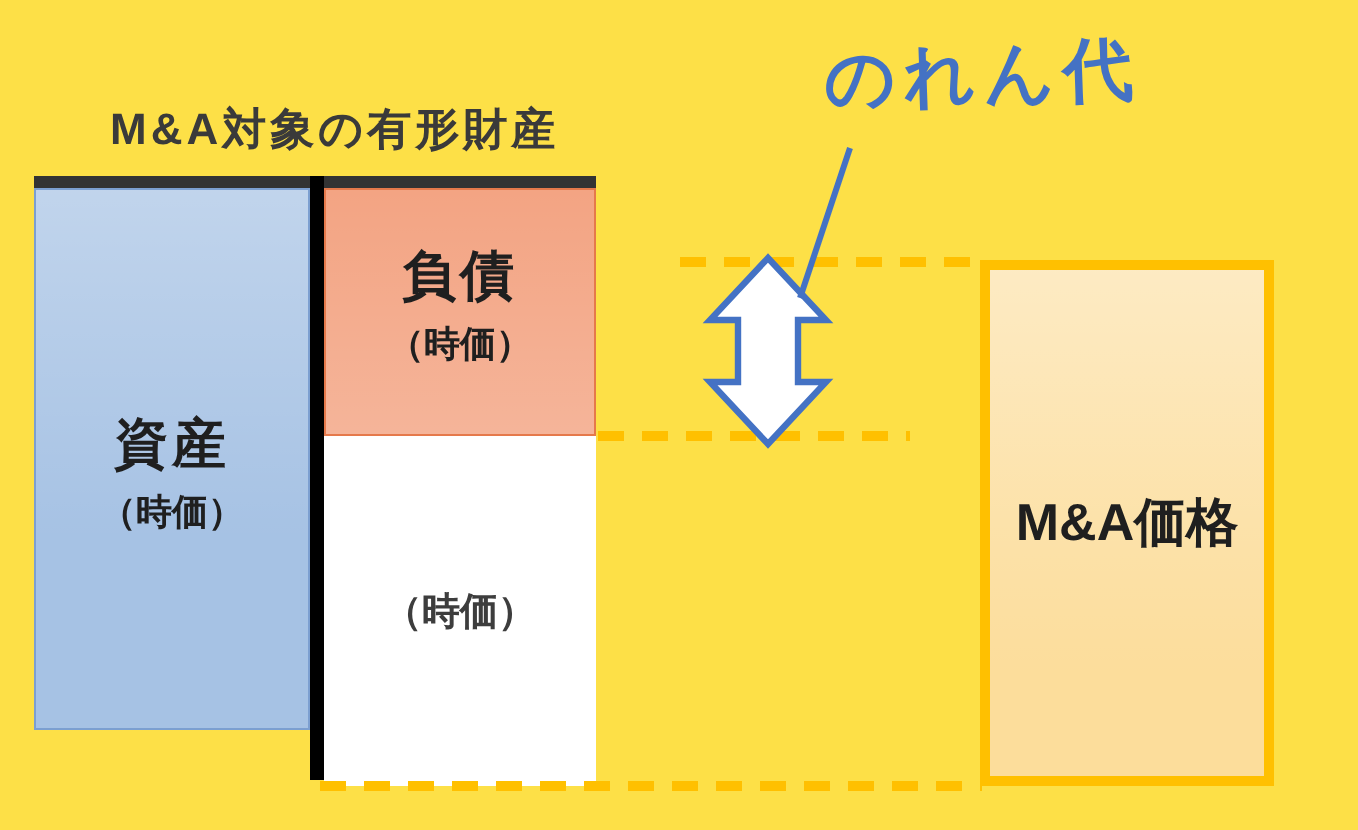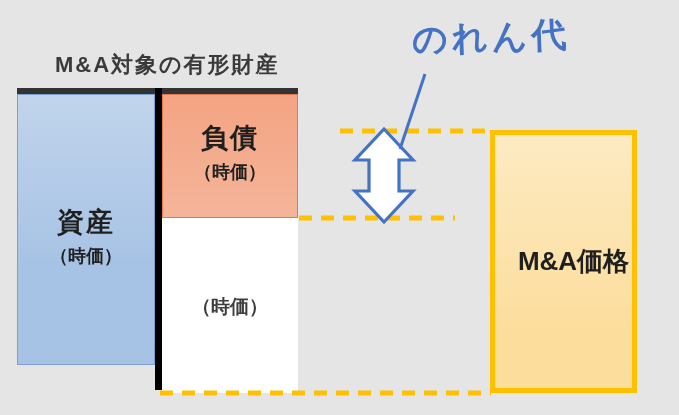--- a/index.html
+++ b/index.html
@@ -1,17 +1,17 @@
 <!DOCTYPE html>
 <html style="--c-title: #3A3A3A; --c-bar: #333333; --c-assets: #A6C2E4; --c-assets_border: #7C9FD0; --c-liabilities: #F3A483; --c-liabilities_border: #E5794B; --c-price_fill: #FCDD9B; --c-price_border: #FFC000; --c-dash: #FFC000; --c-arrow: #4472C4; --c-label_text: #1F1F1F; --c-net_label_text: #3D3D3D;"><head>
 <meta charset="utf-8">
 <style>
   html,body{margin:0;padding:0;background:#fff;}
   #stage{
-    position:relative;width:679px;height:415px;background:#e5e5e5;overflow:hidden;
+    position:relative;width:679px;height:415px;background:#fde047;overflow:hidden;
     font-family:"Liberation Sans","DejaVu Sans",sans-serif;
   }
   .abs{position:absolute;}
   .title{
     left:55px;top:50px;font-size:22px;font-weight:bold;
     color:var(--c-title);letter-spacing:2px;white-space:nowrap;
   }
   .top-bar{left:17px;top:88px;width:281px;height:6px;background:var(--c-bar);}
   .box{box-sizing:border-box;}
   .assets{
@@ -72,21 +72,21 @@
     </div>
   </div>
 
   <div class="abs box net-assets">
     <div class="label-wrap" style="top:70px;">
       <span class="lbl-sub">（時価）</span>
     </div>
   </div>
 
   <div class="abs box price">
-    <div class="label-wrap" style="top:112px;margin-left:10px;">
+    <div class="label-wrap" style="top:112px;">
       <span class="lbl-main">M&amp;A価格</span>
     </div>
   </div>
 
   <div class="abs goodwill">のれん代</div>
 
   <svg class="overlay" width="679" height="415" viewBox="0 0 679 415">
     <line class="dash" x1="340" y1="131" x2="489" y2="131"></line>
     <line class="dash" x1="299" y1="218" x2="455" y2="218"></line>
     <line class="dash" x1="160" y1="393" x2="491" y2="393"></line>

